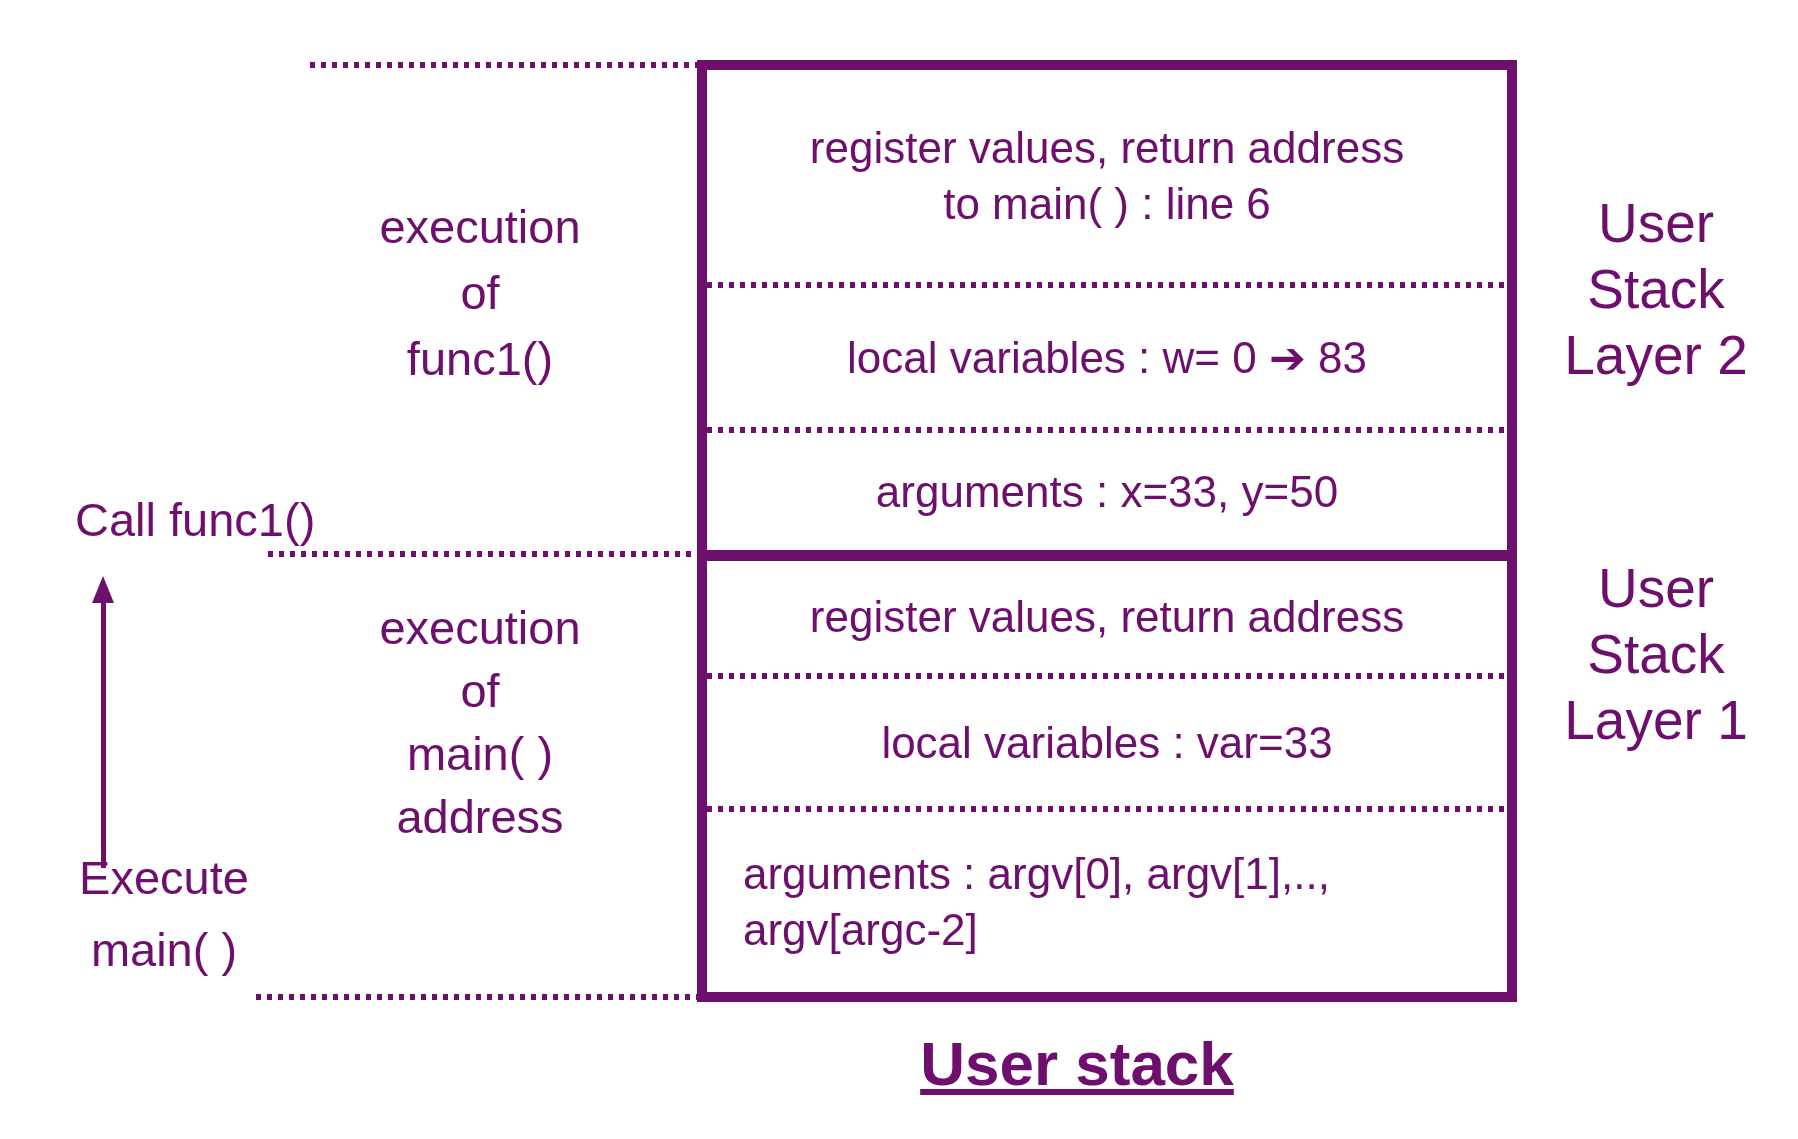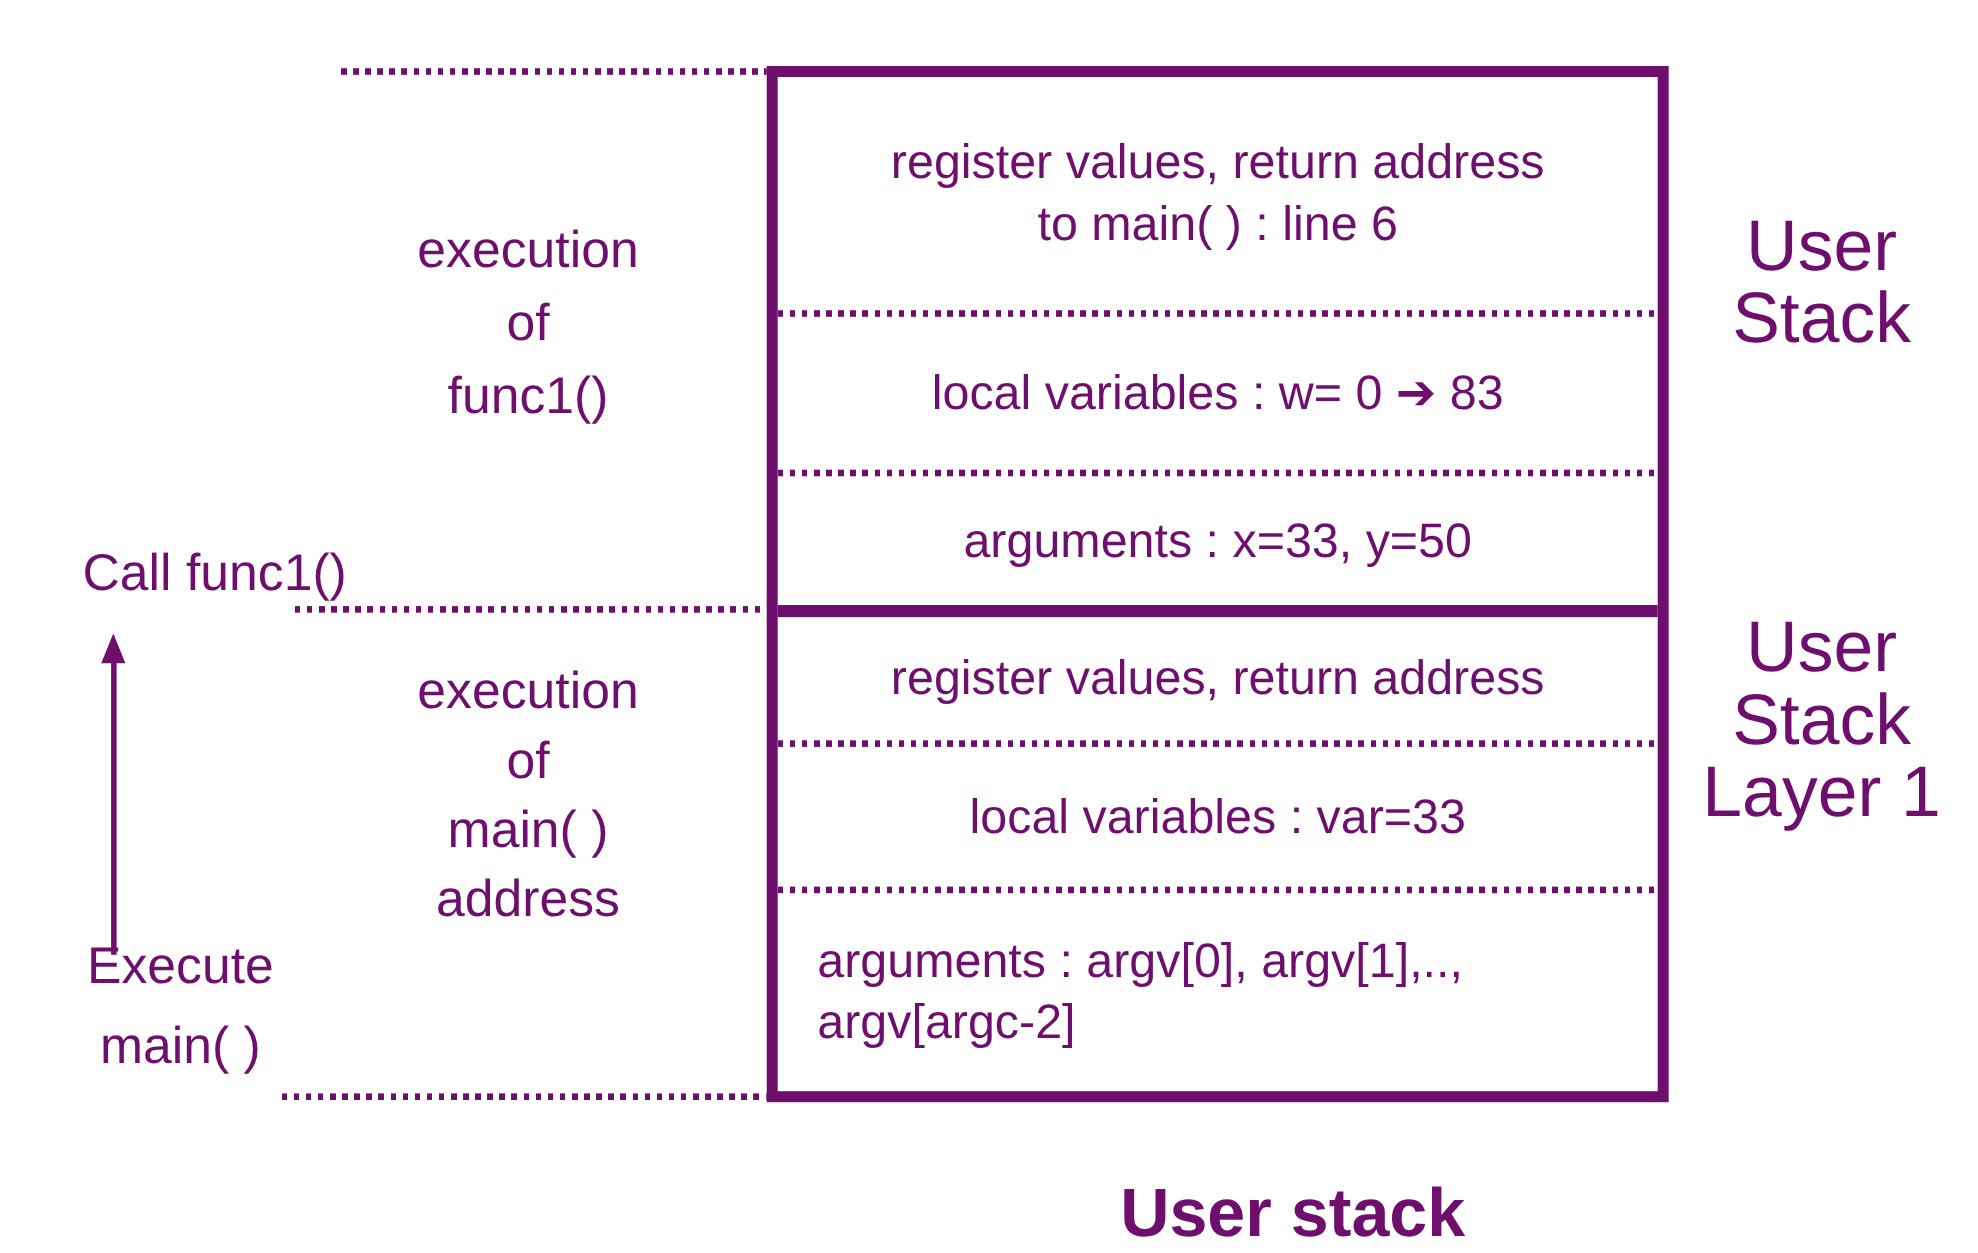--- a/index.html
+++ b/index.html
@@ -45,28 +45,28 @@
     height:11px; flex:0 0 auto;
     background:var(--accent);
   }
   
   .label{ position:absolute; font-size:47px; line-height:64px; }
   .label.centered{ text-align:center;margin-top:44px; }
   .exec-func1{ left:290px; top:150px;  width:380px; line-height:66px; }
   .call-func1{ left:38px;  top:488px;margin-left:37px; }
   .exec-main { left:290px; top:552px;  width:380px; line-height:63px; }
   .execute-main{ left:44px; top:798px; width:240px; line-height:72px; }
-  .layer-label{ left:1538px; width:236px; font-size:65px; line-height:66px; text-align:center; position:absolute; }
+  .layer-label{ left:1538px; width:236px; font-size:55px; line-height:66px; text-align:center; position:absolute; }
   .layer2-label{ top:190px; }
   .layer1-label{ top:555px; }
   .diagram-title{
     position:absolute;
-    left:822px; top:1068px; width:510px;
-    text-align:right;
-    font-size:62px; font-weight:bold;
+    left:822px; top:1028px; width:510px;
+    text-align:center;
+    font-size:62px; font-weight:bold;text-decoration:underline;
   }
   
   .arrow-shaft{
     position:absolute;
     left:101px; top:600px;
     width:5px; height:268px;
     background:var(--accent);
   }
   .arrow-head{
     position:absolute;
@@ -145,20 +145,21 @@
     <div class="cell left-align" style="flex:1">
       <div>arguments : argv[0], argv[1],..,</div>
       <div>argv[argc-2]</div>
     </div>
 
   </div>
 
   <div class="layer-label layer2-label">
     <div>User</div>
     <div>Stack</div>
+    <div>Layer 2</div>
   </div>
 
   <div class="layer-label layer1-label">
     <div>User</div>
     <div>Stack</div>
     <div>Layer 1</div>
   </div>
 
   <div class="diagram-title">User stack</div>
 

